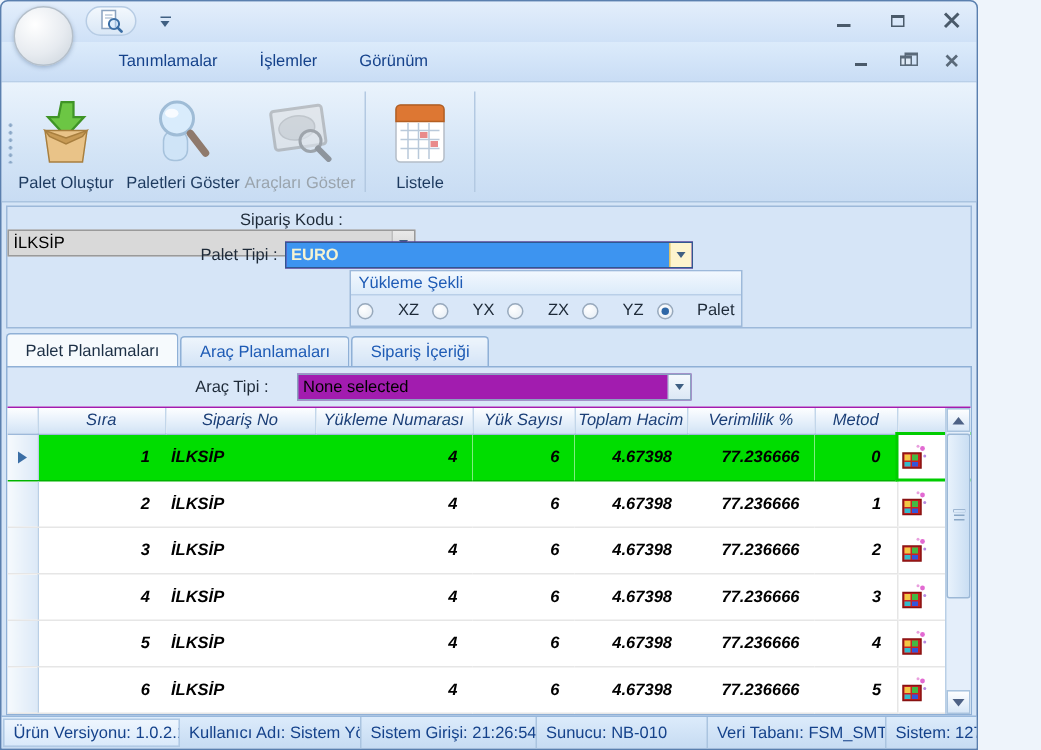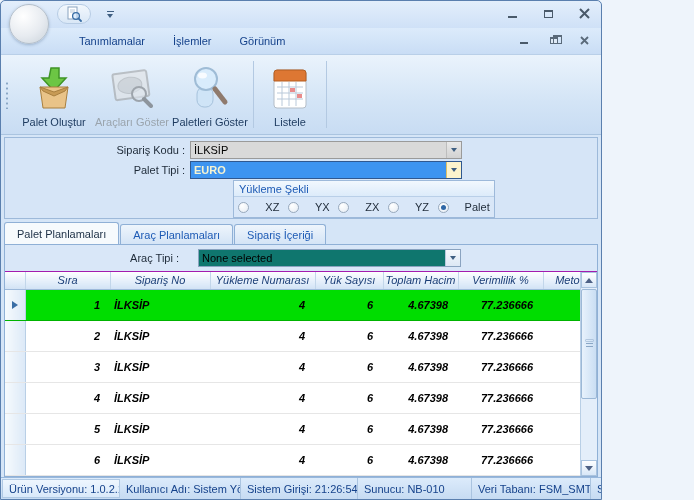--- a/index.html
+++ b/index.html
@@ -1,19 +1,19 @@
 <!DOCTYPE html>
 <html><head>
 <meta charset="utf-8">
 <style>
   * { box-sizing: border-box; margin: 0; padding: 0; }
   html,body { width:694px; height:500px; }
   body { font-family: "Liberation Sans", sans-serif; font-size: 11px; background:#eef4fb; }
 
-  .window { width:602px; height:500px; border:1px solid #5a7fae; border-radius:5px 5px 0 0;
+  .window { width:652px; height:500px; border:1px solid #5a7fae; border-radius:5px 5px 0 0;
             background:#d5e5f7; overflow:hidden; display:flex; flex-direction:column; }
 
   
   .titlebar { height:27px; background:linear-gradient(#e3eefb,#cfe1f7); position:relative;
               border-radius:5px 5px 0 0; flex:0 0 auto; }
   .orb { position:absolute; left:8px; top:3px; width:40px; height:40px; border-radius:50%;
          background:radial-gradient(circle at 35% 30%, #ffffff, #e7ebf0 55%, #c9d2da);
          border:1px solid #b4bfca; box-shadow:0 1px 3px rgba(60,90,130,.35); z-index:5; }
   .qat { position:absolute; left:56px; top:3px; height:20px; display:flex; align-items:center;
          background:linear-gradient(#f3f8fd,#d9e7f6); border:1px solid #b7cce4; border-radius:10px; padding:0 8px; }
@@ -27,36 +27,36 @@
   .mdi-ctrls { position:absolute; right:8px; top:6px; display:flex; gap:12px; }
   .mdi-ctrls .wbtn { width:18px; height:13px; }
 
   
   .menubar { height:27px; background:linear-gradient(#dcebfb,#c9ddf5); display:flex; align-items:center;
              padding-left:64px; position:relative; border-bottom:1px solid #b9cfe8; flex:0 0 auto; }
   .menu-item { padding:4px 14px; color:#15428b; cursor:default; }
 
   
   .toolbar { height:80px; background:linear-gradient(#eaf3fc,#d3e4f6 60%, #c8dcf3); display:flex;
-             align-items:stretch; padding:2px 2px 2px 14px; position:relative; border-bottom:1px solid #aac4e0; flex:0 0 auto; }
+             align-items:stretch; padding:2px 2px 2px 4px; position:relative; border-bottom:1px solid #aac4e0; flex:0 0 auto; }
   .tb-grip { position:absolute; left:4px; top:26px; width:4px; height:28px;
              background-image:radial-gradient(circle, #8aa7c6 1px, transparent 1.2px); background-size:4px 5px; }
   .tbtn { width:78px; display:flex; flex-direction:column; align-items:center; justify-content:flex-end;
           padding:4px 2px; cursor:default; }
   .tbtn .ticon { flex:1; display:flex; align-items:center; justify-content:center; }
   .tbtn .tlabel { color:#1d3a5f; white-space:nowrap; }
   .tbtn.disabled .tlabel { color:#9aa4ad; }
   .tbtn.disabled .ticon { opacity:.55; filter:grayscale(1); }
   .tb-sep { width:1px; background:#b3c9e2; margin:4px 4px; }
 
   
   .form-panel { margin:2px 3px; height:82px; background:#d6e5f7; border:1px solid #9db9da; position:relative; flex:0 0 auto; }
   .frow { position:absolute; left:0; display:flex; align-items:center; }
   .frow .flabel { width:185px; text-align:right; padding-right:5px; color:#1e2a38; }
-  .combo { display:flex; align-items:stretch; width:272px; height:18px; border:1px solid #8aa3c0; background:#0f766e; }
+  .combo { display:flex; align-items:stretch; width:272px; height:18px; border:1px solid #8aa3c0; background:#a21caf; }
   .combo .cval { flex:1; display:flex; align-items:center; padding:0 3px; overflow:hidden; white-space:nowrap; }
   .combo .cbtn { width:15px; display:flex; align-items:center; justify-content:center; background:linear-gradient(#f5f9fd,#dce8f5); border-left:1px solid #b7c9dd; }
   .combo.gray { background:#d9d9d9; border-color:#9a9a9a; }
   .combo.gray .cbtn { background:linear-gradient(#e9e9e9,#d2d2d2); border-left:1px solid #bdbdbd; }
   .combo.sel { border:1px solid #30588f; }
   .combo.sel .cval { background:#3d94f0; color:#f5f3d2; font-weight:bold; }
   .combo.sel .cbtn { background:#fdf4cd; border-left:1px solid #dcc068; }
   .groupbox { position:absolute; left:188px; top:42px; width:262px; height:38px; border:1px solid #9db9da; background:#d9e7f8;margin-left:40px; }
   .gb-title { height:16px; display:flex; align-items:center; padding-left:5px; color:#1e5bb5;
               background:linear-gradient(#f2f8fe,#dcebfa); border-bottom:1px solid #b9cfe8; }
@@ -193,44 +193,44 @@
       <div class="ticon">
         <svg width="46" height="48" viewBox="0 0 46 48">
           <path d="M20 3 h8 v10 h7 L23 26 11 13 h7 z" fill="#6cc644" stroke="#3f9426" stroke-width="1.5"></path>
           <path d="M9 22 L37 22 L34 43 L12 43 Z" fill="#e9c388" stroke="#a87f3f"></path>
           <path d="M9 22 L23 27 L37 22 L34 26 L23 31 L12 26 Z" fill="#c79a55" stroke="#a87f3f"></path>
         </svg>
       </div>
       <span class="tlabel">Palet Oluştur</span>
     </div>
 
+    <div class="tbtn">
+      <div class="ticon">
+        <svg width="44" height="48" viewBox="0 0 44 48">
+          <rect x="9" y="22" width="16" height="20" rx="7" fill="#cfe4f7" stroke="#a6c2dc"></rect>
+          <circle cx="18" cy="14" r="11" fill="#d9ecfc" stroke="#9fbcd6" stroke-width="2"></circle>
+          <ellipse cx="14.5" cy="10.5" rx="4.5" ry="3" fill="#ffffff" opacity=".8"></ellipse>
+          <line x1="27" y1="24" x2="37" y2="37" stroke="#8f7a6d" stroke-width="5" stroke-linecap="round"></line>
+        </svg>
+      </div>
+      <span class="tlabel">Paletleri Göster</span>
+    </div>
+
     <div class="tbtn disabled">
       <div class="ticon">
         <svg width="48" height="46" viewBox="0 0 48 46">
           <g transform="rotate(-8 24 20)">
             <rect x="6" y="6" width="34" height="26" rx="2" fill="#e2e2e2" stroke="#9a9a9a" stroke-width="2"></rect>
             <ellipse cx="22" cy="19" rx="12" ry="8" fill="#c4c4c4" stroke="#a8a8a8"></ellipse>
           </g>
           <circle cx="31" cy="28" r="7" fill="rgba(230,230,230,.6)" stroke="#6f6f6f" stroke-width="2"></circle>
           <line x1="36" y1="33" x2="43" y2="40" stroke="#555" stroke-width="4" stroke-linecap="round"></line>
         </svg>
       </div>
       <span class="tlabel">Araçları Göster</span>
-    </div>
-
-    <div class="tbtn">
-      <div class="ticon">
-        <svg width="44" height="48" viewBox="0 0 44 48">
-          <rect x="9" y="22" width="16" height="20" rx="7" fill="#cfe4f7" stroke="#a6c2dc"></rect>
-          <circle cx="18" cy="14" r="11" fill="#d9ecfc" stroke="#9fbcd6" stroke-width="2"></circle>
-          <ellipse cx="14.5" cy="10.5" rx="4.5" ry="3" fill="#ffffff" opacity=".8"></ellipse>
-          <line x1="27" y1="24" x2="37" y2="37" stroke="#8f7a6d" stroke-width="5" stroke-linecap="round"></line>
-        </svg>
-      </div>
-      <span class="tlabel">Paletleri Göster</span>
     </div>
 
     <div class="tb-sep"></div>
 
     <div class="tbtn" style="width:64px">
       <div class="ticon">
         <svg width="44" height="48" viewBox="0 0 44 48">
           <rect x="6" y="5" width="32" height="38" rx="3" fill="#ffffff" stroke="#b4bdc7"></rect>
           <path d="M6 8 a3 3 0 0 1 3-3 h26 a3 3 0 0 1 3 3 v8 h-32 z" fill="#dd7733" stroke="#b45f22"></path>
           <g stroke="#b9c9da">
@@ -246,21 +246,21 @@
         </svg>
       </div>
       <span class="tlabel">Listele</span>
     </div>
 
     <div class="tb-sep"></div>
 
   </div>
 
   <div class="form-panel">
-    <div class="frow" style="top:3px;">
+    <div class="frow" style="top:3px;flex-direction:column;">
       <span class="flabel">Sipariş Kodu :</span>
       <div class="combo gray">
         <span class="cval">İLKSİP</span>
         <span class="cbtn">
             <span class="tri-down"></span>
           </span>
       </div>
     </div>
     <div class="frow" style="top:23px;">
       <span class="flabel">Palet Tipi :</span>

